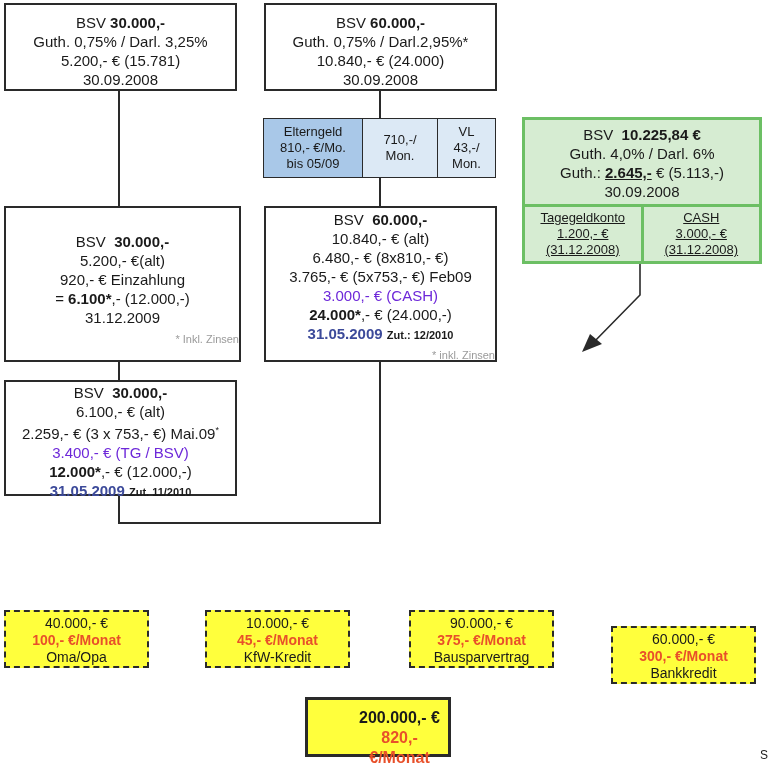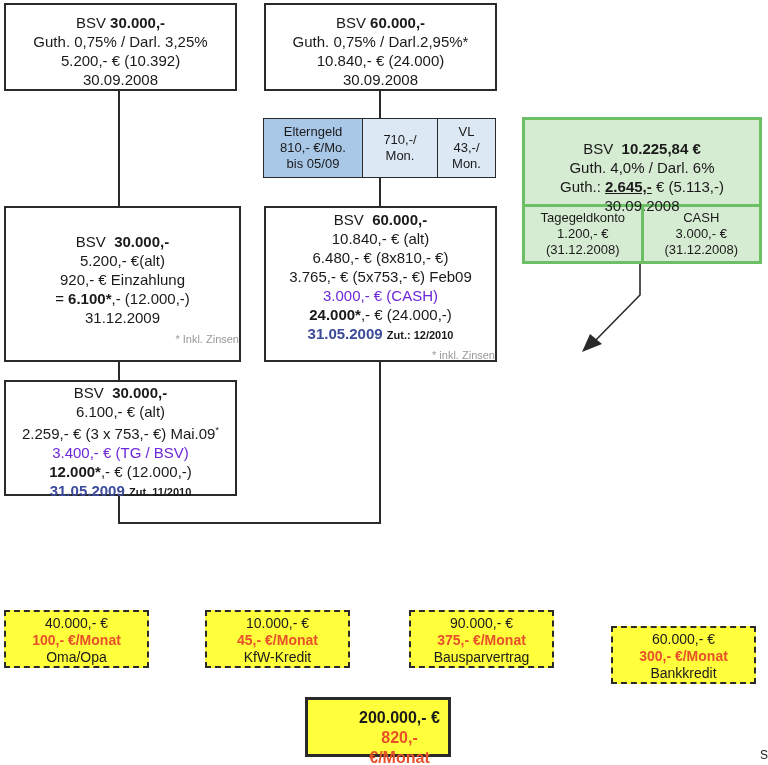--- a/index.html
+++ b/index.html
@@ -32,21 +32,21 @@
 <div class="line" style="left:118px; top:522px; width:263px; height:2px;"></div>
 
 <svg style="position:absolute; left:570px; top:262px;" width="80" height="95">
   <polyline points="70,0 70,33 22,82" fill="none" stroke="#2a2a2a" stroke-width="1.6"></polyline>
   <polygon points="12,90 20,72 32,82" fill="#2a2a2a"></polygon>
 </svg>
 
 <div class="box" style="left:4px; top:3px; width:233px; height:88px; padding-top:8px;">
   <span class="ln"><span>BSV</span> <b>30.000,-</b></span>
   <span class="ln">Guth. 0,75% / Darl. 3,25%</span>
-  <span class="ln">5.200,- € (10.392)</span>
+  <span class="ln">5.200,- € (15.781)</span>
   <span class="ln">30.09.2008</span>
 </div>
 
 <div class="box" style="left:264px; top:3px; width:233px; height:88px; padding-top:8px;">
   <span class="ln"><span>BSV</span> <b>60.000,-</b></span>
   <span class="ln">Guth. 0,75% / Darl.2,95%*</span>
   <span class="ln">10.840,- € (24.000)</span>
   <span class="ln">30.09.2008</span>
 </div>
 
@@ -61,27 +61,27 @@
     <span>Mon.</span>
   </div>
   <div class="seg" style="left:174px; right:0; background:#dce9f5;">
     <span>VL</span>
     <span>43,-/</span>
     <span>Mon.</span>
   </div>
 </div>
 
 <div class="box" style="left:522px; top:117px; width:240px; height:147px; background:#d6ecd2; border:3px solid #6cbf64;">
-  <div style="height:87px; padding-top:19px; box-sizing:border-box; border-bottom:3px solid #6cbf64;">
+  <div style="height:87px; padding-top:5px; box-sizing:border-box; border-bottom:3px solid #6cbf64;">
     <span class="ln"><span>BSV</span>&nbsp; <b>10.225,84 €</b></span>
     <span class="ln">Guth. 4,0% / Darl. 6%</span>
     <span class="ln"><span>Guth.:</span> <b style="text-decoration:underline;margin-top:8px;">2.645,-</b> <span>€ (5.113,-)</span></span>
     <span class="ln">30.09.2008</span>
   </div>
-  <div style="display:flex; height:54px; font-size:13px; line-height:16px;">
+  <div style="display:flex; height:54px; font-size:13px; line-height:16px;text-decoration:underline;">
     <div style="flex:1; border-right:3px solid #6cbf64; padding-top:3px;">
       <span class="ln">Tagegeldkonto</span>
       <span class="ln">1.200,- €</span>
       <span class="ln">(31.12.2008)</span>
     </div>
     <div style="flex:1; padding-top:3px;">
       <span class="ln">CASH</span>
       <span class="ln">3.000,- €</span>
       <span class="ln">(31.12.2008)</span>
     </div>

